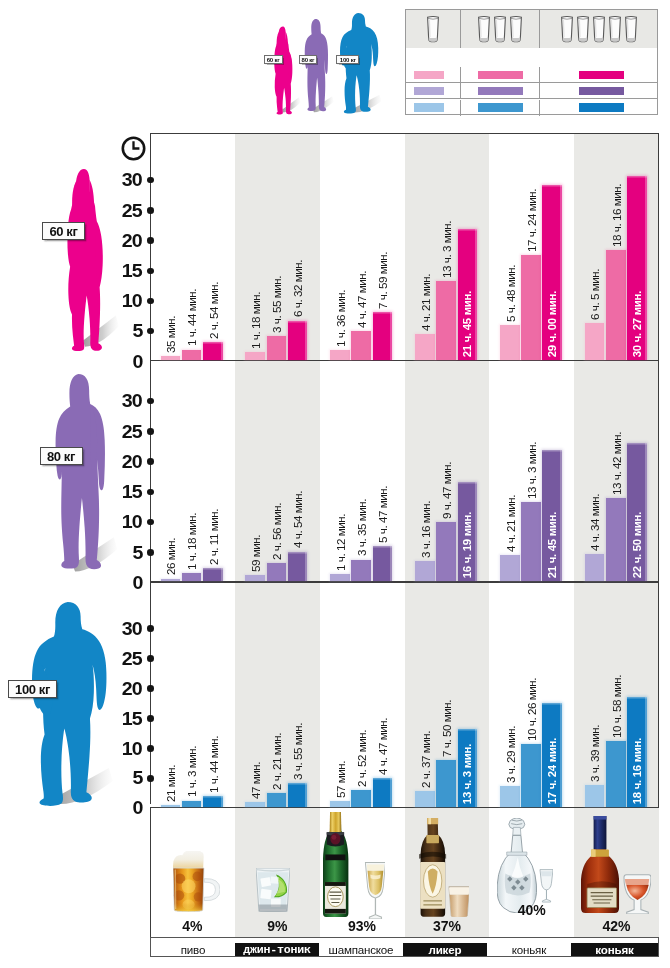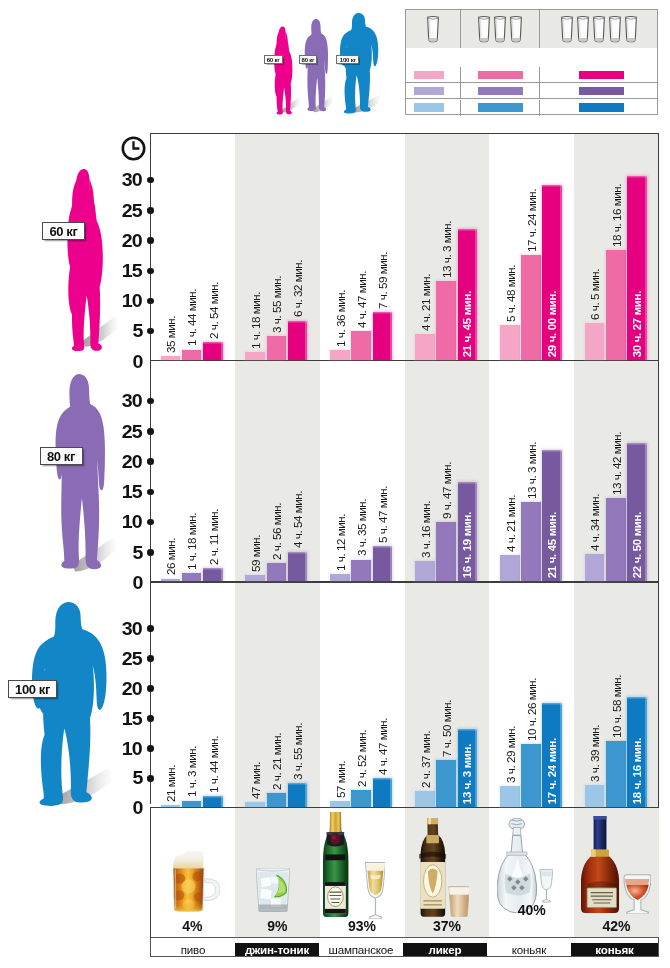--- a/index.html
+++ b/index.html
@@ -655,21 +655,21 @@
               <path d="M46.6 55.8 q0 -2.2 2.2 -2.2 l19.6 0 q2.2 0 2.2 2.2 q0 16.6 -9 20.6 l0 8.4 l6.6 2.4 l0 1.6 l-19.2 0 l0 -1.6 l6.6 -2.4 l0 -8.4 q-9 -4 -9 -20.6 Z" fill="#f5f7f7" stroke="#a8b1b4" stroke-width="0.9"></path>
               <path d="M48.6 62.6 q1.8 9.8 10 13.6 q8.2 -3.8 10 -13.6 Z" fill="url(#snG)"></path>
               <path d="M47.4 57.4 l21.6 0 q-0.2 2.8 -0.9 5.2 l-19.8 0 q-0.7 -2.4 -0.9 -5.2 Z" fill="#e07a53" opacity="0.65"></path>
             </svg>
           </div>
           <div class="pct" style="bottom:4px;height:16px;">42%</div>
         </div>
       </div>
       <div class="namerow" style="top:937px;align-items:flex-end;">
         <div class="namecell" style="width:84.83333333333333px;">пиво</div>
-        <div class="namecell hl" style="width:84.83333333333333px;">джин-тоник</div>
+        <div class="namecell hl" style="width:84.83333333333333px;font-family:Liberation Mono, monospace;">джин-тоник</div>
         <div class="namecell" style="width:84.83333333333333px;">шампанское</div>
         <div class="namecell hl" style="width:84.83333333333333px;">ликер</div>
         <div class="namecell" style="width:84.83333333333333px;">коньяк</div>
         <div class="namecell hl" style="width:88px;">коньяк</div>
       </div>
     </div>
 
 </div>
 
 </body></html>

